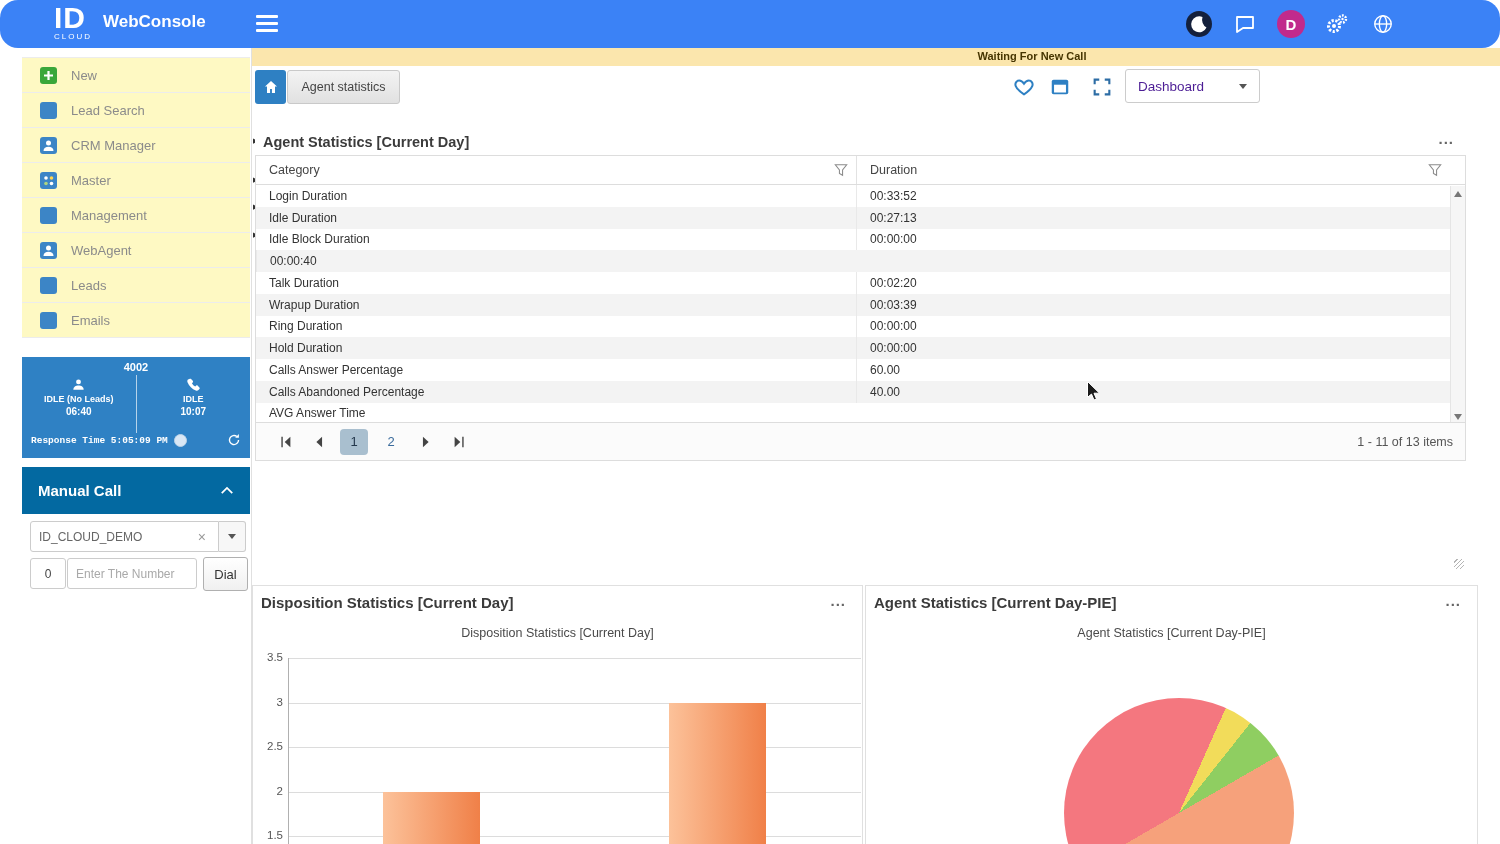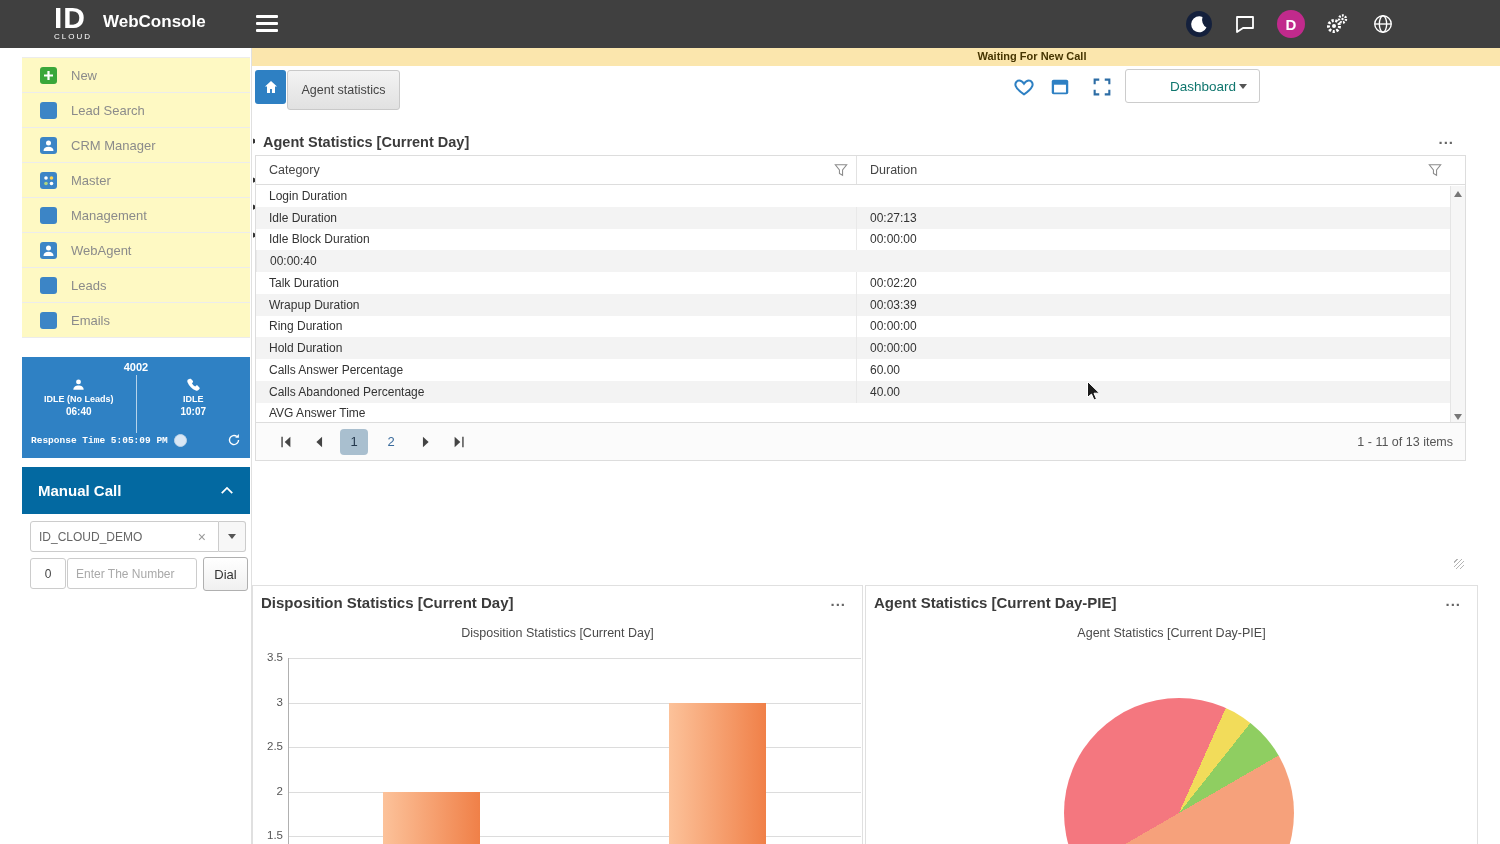--- a/index.html
+++ b/index.html
@@ -1,21 +1,21 @@
 <!DOCTYPE html>
 <html><head>
 <meta charset="utf-8">
 <style>
   * { margin:0; padding:0; box-sizing:border-box; }
   html,body { width:1500px; height:844px; }
   .page { position:relative; width:1500px; height:844px; overflow:hidden; background:#fff;
           font-family:"Liberation Sans","DejaVu Sans",sans-serif; color:#333; }
 
   
-  .topbar { position:absolute; left:0; top:0; width:1500px; height:48px; background:#404040; }
+  .topbar { position:absolute; left:0; top:0; width:1500px; height:48px; background:#3b82f6;border-radius:18px; }
   .logo { position:absolute; left:54px; top:3px; display:flex; align-items:flex-start; color:#fff; }
   .logo-id-wrap { display:flex; flex-direction:column; align-items:flex-start; }
   .logo-id { font-size:30px; font-weight:bold; line-height:30px; letter-spacing:1px; }
   .logo-cloud { font-size:8px; letter-spacing:2px; margin-top:-1px; }
   .logo-product { font-size:17px; font-weight:600; margin-left:11px; margin-top:9px; }
   .hamburger { position:absolute; left:256px; top:15px; width:24px; height:18px; cursor:pointer; }
   .hamburger span { display:block; width:22px; height:3px; background:#fff; margin-bottom:4px; border-radius:1px; }
   .tb-icons { position:absolute; left:1182px; top:7px; display:flex; align-items:center; gap:12px; }
   .tb-btn { width:34px; height:34px; display:flex; align-items:center; justify-content:center; cursor:pointer; }
   .avatar { width:28px; height:28px; border-radius:50%; background:#c12a8c; color:#fff; font-size:15px; font-weight:bold;
@@ -62,28 +62,28 @@
   .number-input::placeholder { color:#a9a9a9; }
   .dial-btn { position:absolute; left:173px; top:0; width:45px; height:34px; border:1px solid #b0b0b0; border-radius:3px;
               background:linear-gradient(#ffffff,#f0f0f0); font-size:13px; color:#333; font-family:inherit; cursor:pointer; }
 
   
   .banner { position:absolute; left:252px; top:48px; width:1248px; height:18px; background:#fbe6ad; }
   .banner-text { position:absolute; left:780px; top:2px; transform:translateX(-50%); font-size:11px; font-weight:bold; color:#463500; }
   .crumb-row { position:absolute; left:252px; top:66px; width:1248px; height:42px; background:#fff; }
   .home-tab { position:absolute; left:3px; top:4px; width:31px; height:34px; background:#2e80c3; border-radius:3px;
               display:flex; align-items:center; justify-content:center; cursor:pointer; }
-  .crumb-tab { position:absolute; left:35px; top:4px; width:113px; height:40px; background:linear-gradient(#f3f3f3,#e1e1e1);
+  .crumb-tab { position:absolute; left:35px; top:4px; width:113px; height:34px; background:linear-gradient(#f3f3f3,#e1e1e1);
                border:1px solid #c9c9c9; border-radius:3px; display:flex; align-items:center; justify-content:center;
                font-size:12.5px; color:#444; cursor:pointer; }
   .crumb-icons { position:absolute; left:758px; top:7px; display:flex; gap:8px; }
   .ci-btn { width:28px; height:28px; display:flex; align-items:center; justify-content:center; cursor:pointer; }
   .dash-select { position:absolute; left:873px; top:3px; width:135px; height:34px; border:1px solid #ccc; border-radius:3px;
                  background:#fff; display:flex; align-items:center; justify-content:space-between; padding:0 12px; cursor:pointer; }
-  .dash-label { font-size:13.5px; color:#0f766e;margin-left:32px; }
+  .dash-label { font-size:13.5px; color:#4c1d95; }
 
   
   .widget-top { position:absolute; left:255px; top:128px; width:1213px; height:444px; background:#fff; }
   .w-title { position:absolute; left:8px; top:6px; font-size:14.5px; font-weight:bold; color:#3b3b3b; }
   .more { position:absolute; right:14px; top:2px; font-size:15px; font-weight:bold; letter-spacing:1px; color:#666; cursor:pointer; }
   .grid { position:absolute; left:0; top:27px; width:1211px; height:306px; border:1px solid #ddd; background:#fff; }
   .g-header { height:29px; display:flex; border-bottom:1px solid #ddd; }
   .g-hcell { display:flex; align-items:center; padding-left:13px; font-size:12.5px; color:#454545; position:relative; }
   .g-hcell.cat { width:600px; }
   .g-hcell.dur { flex:1; border-left:1px solid #e2e2e2; margin-right:15px; }
@@ -349,20 +349,21 @@
           <svg class="funnel" width="14" height="14" viewBox="0 0 16 16">
               <path d="M1.5 2h13L9.8 7.8V14l-3.6-2V7.8z" fill="none" stroke="#8a8a8a" stroke-width="1.2"></path>
             </svg>
         </div>
       </div>
 
       <div class="g-body">
 
           <div class="g-row">
             <div class="g-cell cat">Login Duration</div>
+            <div class="g-cell dur">00:33:52</div>
           </div>
 
           <div class="g-row">
             <div class="g-cell cat">Idle Duration</div>
             <div class="g-cell dur">00:27:13</div>
           </div>
 
           <div class="g-row">
             <div class="g-cell cat">Idle Block Duration</div>
             <div class="g-cell dur">00:00:00</div>

